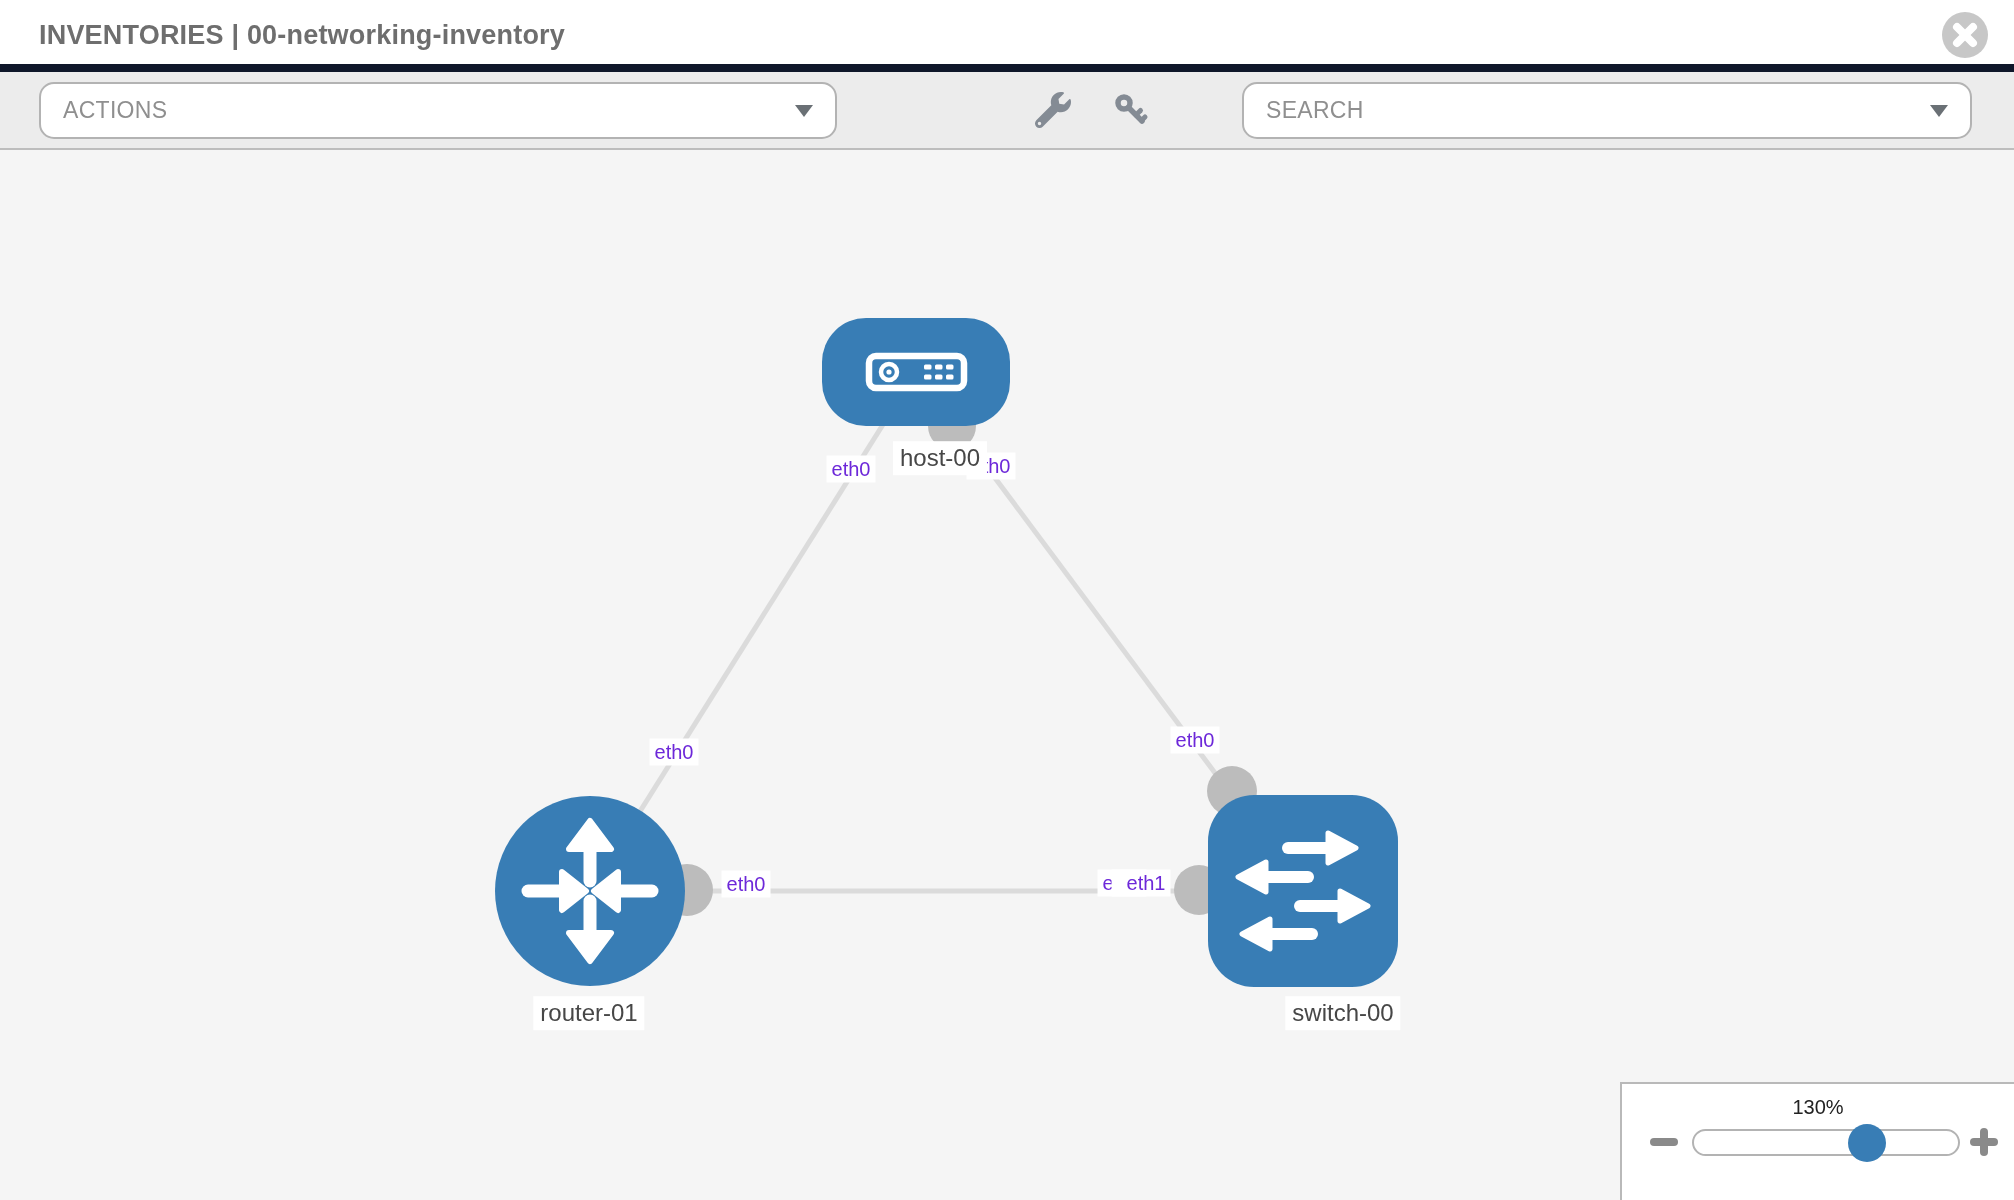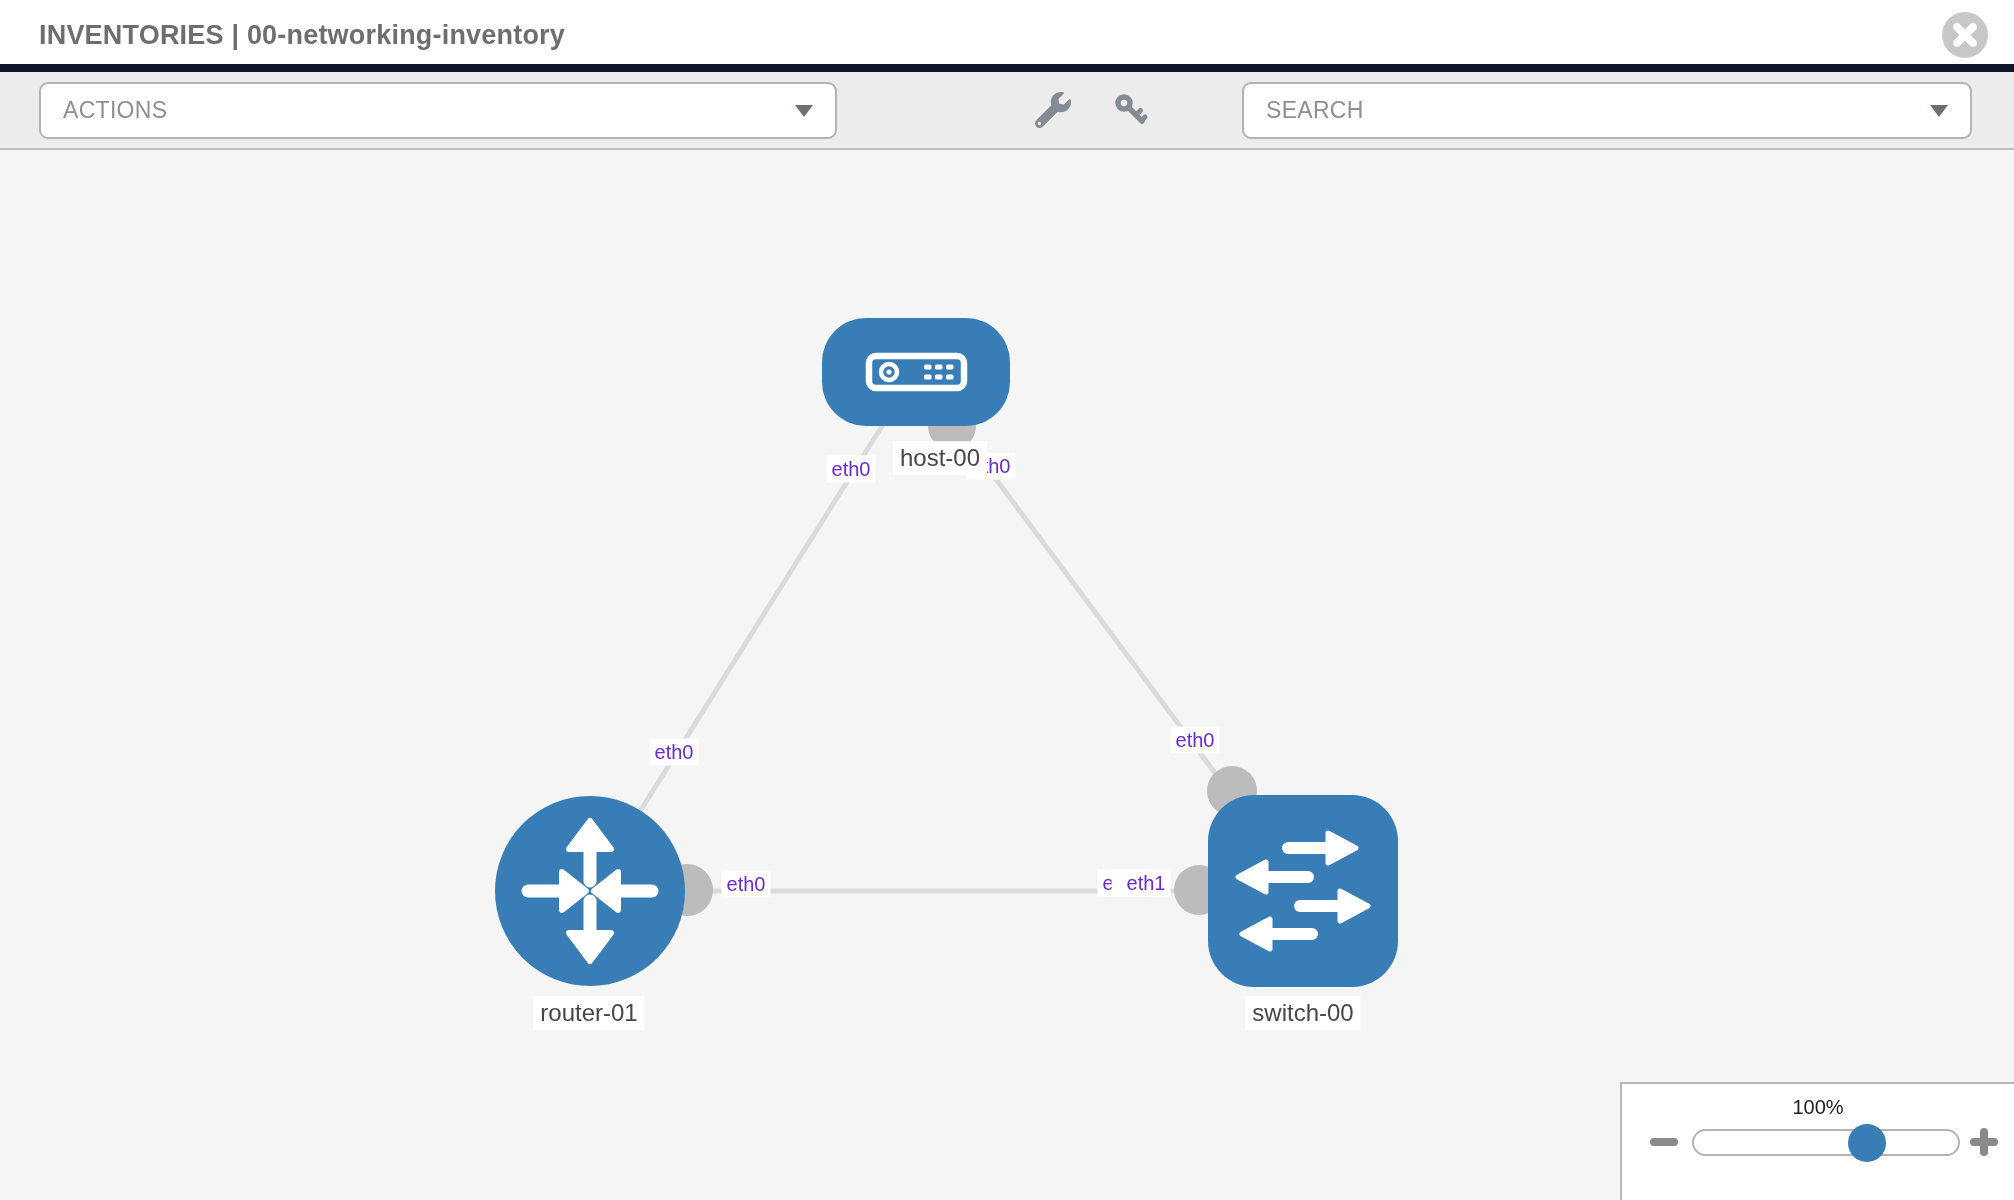--- a/index.html
+++ b/index.html
@@ -11,21 +11,21 @@
   .header-title { position:absolute; left:39px; top:0; line-height:70px;
                   font-size:27px; font-weight:700; color:#6e6e6e; letter-spacing:.2px; }
   .close-btn { position:absolute; right:26px; top:12px; width:46px; height:46px;
                border-radius:50%; background:#c7c7c7; border:none; cursor:pointer; }
   .close-btn svg { position:absolute; left:0; top:0; }
 
   
   .toolbar { position:relative; height:78px; background:#ececec;
              border-bottom:2px solid #bdbdbd; display:flex; align-items:center; }
   .dropdown { position:relative; height:57px; background:#fff;
-              border:2px solid #b3b3b3; border-radius:9px;
+              border:2px solid #b3b3b3; border-radius:15px;
               display:flex; align-items:center; padding-left:22px; cursor:pointer; }
   .dropdown-label { font-size:23px; color:#8f8f8f; letter-spacing:.3px; }
   .caret { position:absolute; right:22px; top:50%; margin-top:-5px;
            width:0; height:0; border-left:9px solid transparent;
            border-right:9px solid transparent; border-top:12px solid #6a7075; }
   .dd-actions { margin-left:39px; width:798px; }
   .dd-search  { margin-left:auto; margin-right:42px; width:730px; }
   .tool-icons { display:flex; gap:38px; margin-left:196px; }
   .tool-btn { background:none; border:none; width:40px; height:40px; cursor:pointer;
               display:flex; align-items:center; justify-content:center; }
@@ -162,24 +162,24 @@
   <div class="lbl" style="left:851px;  top:319px;">eth0</div>
   <div class="lbl" style="left:991px;  top:316px;">eth0</div>
   <div class="lbl" style="left:674px;  top:602px;">eth0</div>
   <div class="lbl" style="left:1195px; top:590px;">eth0</div>
   <div class="lbl" style="left:746px;  top:734px;">eth0</div>
   <div class="lbl" style="left:1122px; top:733px;">eth0</div>
   <div class="lbl" style="left:1141px; top:733px;padding-left:15px;">eth1</div>
 
   <div class="lbl lbl-node" style="left:940px;  top:308px;">host-00</div>
   <div class="lbl lbl-node" style="left:589px;  top:863px;">router-01</div>
-  <div class="lbl lbl-node" style="left:1303px; top:863px;text-align:center;">switch-00</div>
+  <div class="lbl lbl-node" style="left:1343px; top:863px;text-align:center;">switch-00</div>
 
   <div class="zoom-panel">
-    <div class="zoom-level">100%</div>
+    <div class="zoom-level">130%</div>
     <button class="zoom-minus"></button>
     <div class="zoom-track">
       <div class="zoom-thumb"></div>
     </div>
     <button class="zoom-plus">
       <span class="h"></span>
       <span class="v"></span>
     </button>
   </div>
 </div>

